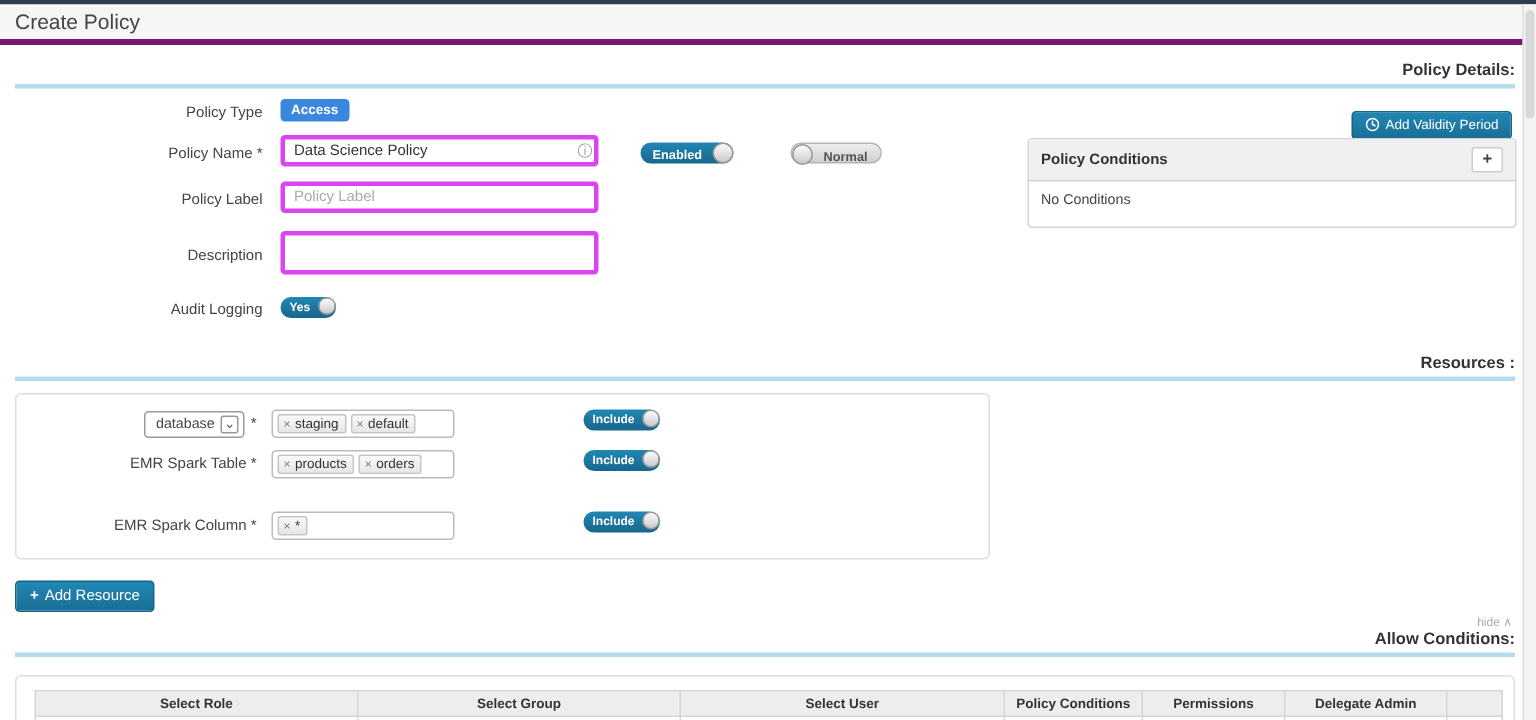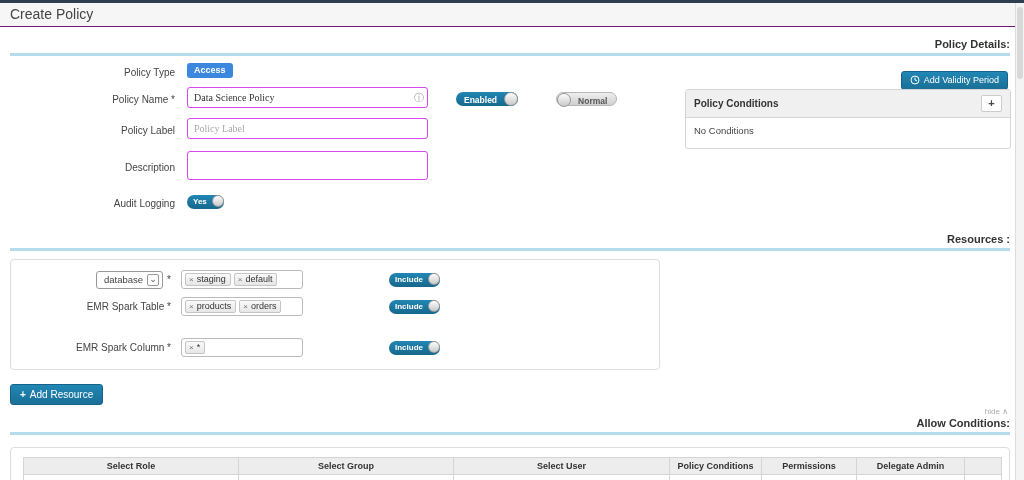--- a/index.html
+++ b/index.html
@@ -1,32 +1,32 @@
 <!DOCTYPE html>
 <html><head>
 <meta charset="utf-8">
 <style>
   * { box-sizing:border-box; margin:0; padding:0; }
   html,body { width:1024px; height:480px; background:#fff; overflow:hidden;
     font-family:"Liberation Sans", sans-serif; color:#333; }
   body { position:relative; }
 
   .topbar { height:3px; background:#2e3e50; }
-  .titlebar { background:#f6f6f6; border-bottom:1px solid #701a75; padding:3px 10px 4px; font-size:14px; color:#444; }
+  .titlebar { background:#f6f6f6; border-bottom:4px solid #701a75; padding:3px 10px 4px; font-size:14px; color:#444; }
 
   .content { padding:6px 14px 0 10px; position:relative; }
 
   .section-hd { font-weight:bold; font-size:11px; color:#333; border-bottom:3px solid #b4dcec; padding-bottom:3px; position:relative;text-align:right; }
   .hd-space { margin-top:5px; }
 
   
   .form-area { width:560px; }
   .frow { display:flex; align-items:center; }
   .flabel { width:177px; text-align:right; padding-right:12px; font-size:10px; color:#444; padding-top:4px; flex:none; }
-  .tinput { width:241px; height:21px; border:1px solid #d946ef; border-radius:3px; font-size:10px; padding:0 16px 0 6px; color:#333; font-family:Liberation Serif, serif; }
+  .tinput { width:212px; height:21px; border:3px solid #d946ef; border-radius:3px; font-size:10px; padding:0 16px 0 6px; color:#333; font-family:Liberation Sans, sans-serif; }
   .tinput::placeholder, .s-input::placeholder { color:#aaa; }
   .input-wrap { position:relative; display:inline-block; }
   .info-ic { position:absolute; right:4px; top:4px; font-size:10px; color:#999; }
   textarea.tinput { height:29px; resize:none; padding-top:3px; }
 
   .badge-access { display:inline-block; background:#3c87de; color:#fff; font-size:9px; font-weight:bold; padding:2px 7px 3px; border-radius:3px; margin-top:1px; }
 
   
   .toggle { position:relative; display:inline-block; height:14px; border-radius:9px; font-size:8.5px; font-weight:bold; line-height:16px; }
   .toggle .knob { width:14px; height:14px; border-radius:50%; background:linear-gradient(#fdfdfd,#c9c9c9); border:1px solid #999; position:absolute; top:0; }
@@ -43,21 +43,21 @@
   .cond-hd { background:#f0f0f0; border-bottom:1px solid #d5d5d5; padding:5px 8px; font-size:10px; font-weight:bold; display:flex; align-items:center; }
   .sq-btn { width:21px; height:17px; background:#fff; border:1px solid #ccc; border-radius:2px; text-align:center; line-height:15px; font-weight:bold; font-size:11px; color:#444; display:inline-block; cursor:pointer; }
   .cond-hd .sq-btn { margin-left:auto; }
   .cond-body { padding:7px 8px 12px; font-size:9.5px; color:#444; }
 
   .btn-blue { display:inline-flex; align-items:center; gap:4px; background:linear-gradient(#2187b4,#1a6f96); color:#fff; border:1px solid #16638a; border-radius:3px; font-size:9px; padding:3px 8px 4px; cursor:pointer; }
   .btn-validity { position:absolute; top:44px; right:16px; }
 
   
   .res-box { width:650px; border:1px solid #ddd; border-radius:4px; margin-top:8px; padding:10px 0 12px; }
-  .rrow { display:flex; align-items:center; }
+  .rrow { display:flex; }
   .rlabel { width:170px; text-align:right; padding-right:10px; font-size:10px; color:#444; flex:none; display:flex; justify-content:flex-end; align-items:center; gap:4px; }
   .sel-box { display:inline-flex; align-items:center; gap:4px; border:1px solid #999; border-radius:3px; padding:2px 3px 2px 7px; font-size:9.5px; background:#fff; cursor:pointer; }
   .dd-box { width:12px; height:12px; border:1px solid #999; border-radius:2px; font-size:9px; line-height:9px; text-align:center; color:#555; }
   .tagbox { width:122px; min-height:19px; border:1px solid #bbb; border-radius:3px; padding:2px 3px; display:flex; gap:3px; align-items:center; background:#fff; }
   .tag { background:linear-gradient(#fafafa,#e6e6e6); border:1px solid #c5c5c5; border-radius:2px; font-size:9px; padding:0 4px 1px 3px; color:#333; display:inline-flex; align-items:center; gap:3px; white-space:nowrap; }
   .tag .x { color:#777; font-size:8px; cursor:pointer; }
   .rtoggle { margin-left:86px; }
 
   .btn-addres { margin-top:14px; font-size:10px; padding:4px 9px; }
 

